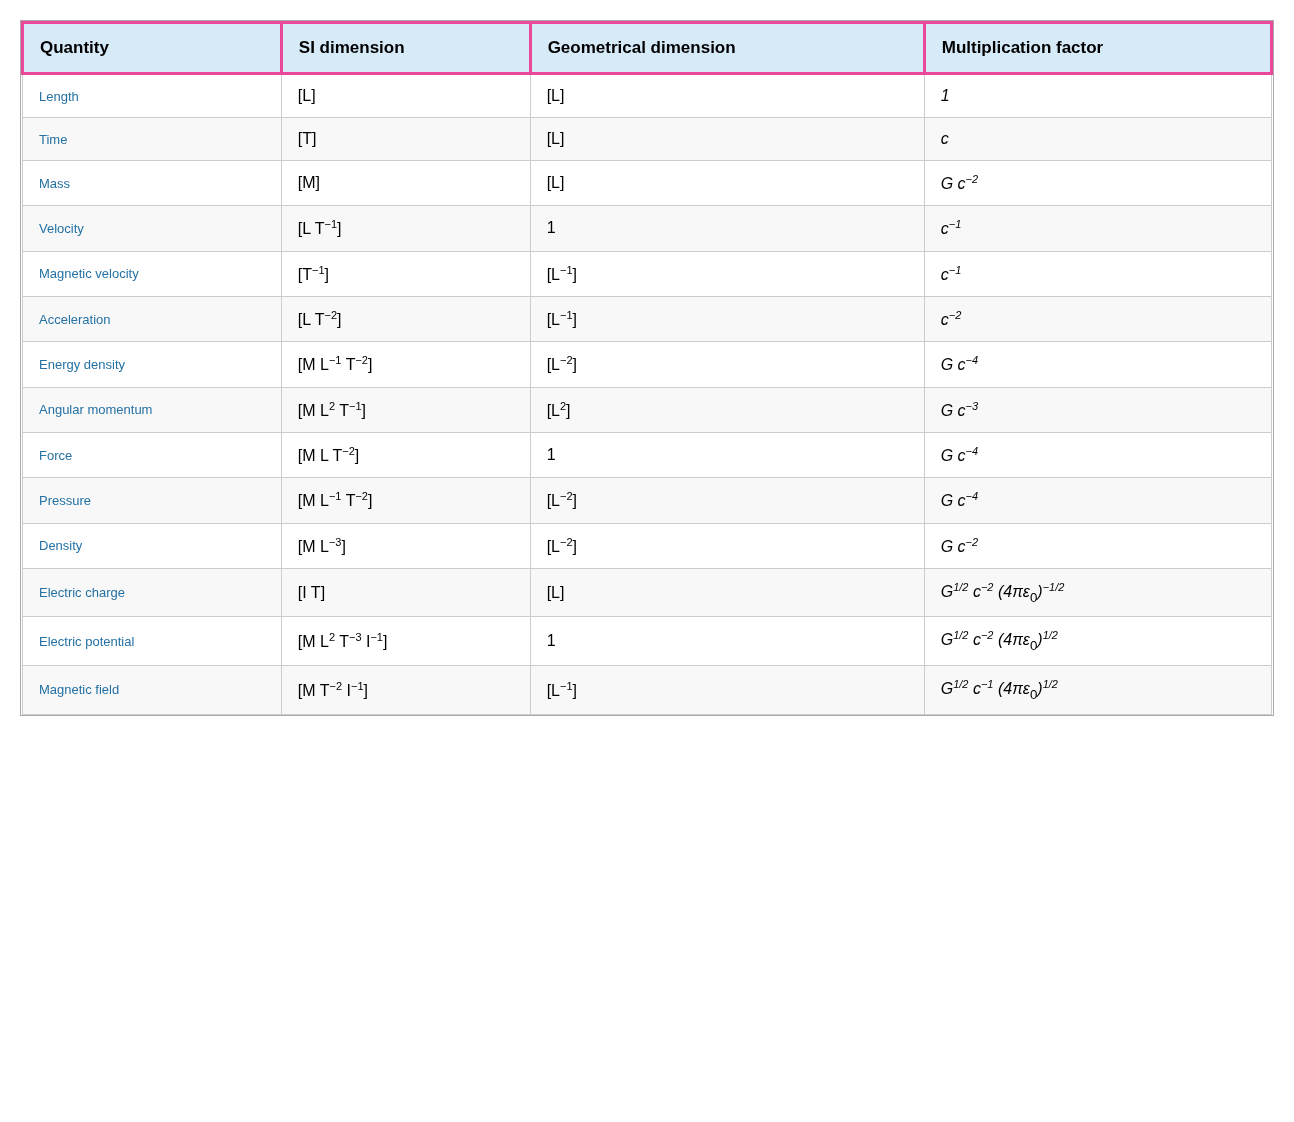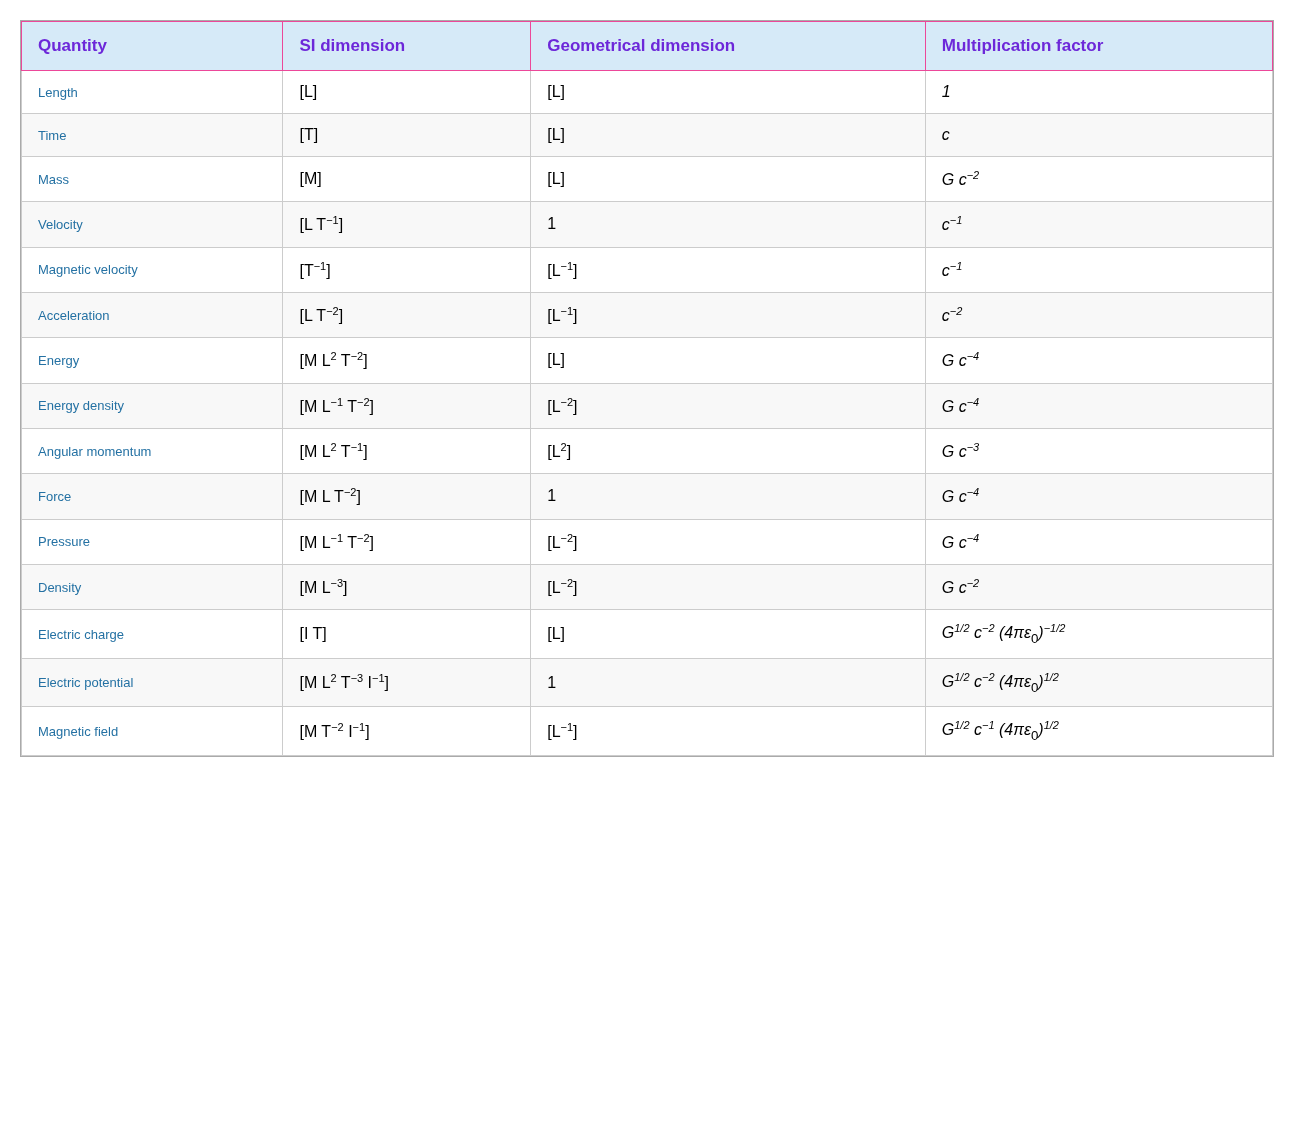--- a/index.html
+++ b/index.html
@@ -28,22 +28,22 @@
 
     thead tr {
       background: #d6eaf8;
     }
 
     thead th {
       padding: 14px 16px;
       text-align: left;
       font-weight: bold;
       font-size: 17px;
-      color: #6d28d9;
-      border: 1px solid #ec4899;
+      color: #000000;
+      border: 3px solid #ec4899;
     }
 
     tbody tr {
       background: #fff;
     }
 
     tbody tr:nth-child(even) {
       background: #f8f8f8;
     }
 
@@ -119,26 +119,20 @@
           <td class="geo-dim">[L<sup>−1</sup>]</td>
           <td class="mult-factor"><i>c</i><sup>−1</sup></td>
         </tr>
         <tr>
           <td class="quantity">Acceleration</td>
           <td class="si-dim">[L T<sup>−2</sup>]</td>
           <td class="geo-dim">[L<sup>−1</sup>]</td>
           <td class="mult-factor"><i>c</i><sup>−2</sup></td>
         </tr>
         <tr>
-          <td class="quantity">Energy</td>
-          <td class="si-dim">[M L<sup>2</sup> T<sup>−2</sup>]</td>
-          <td class="geo-dim">[L]</td>
-          <td class="mult-factor"><i>G c</i><sup>−4</sup></td>
-        </tr>
-        <tr>
           <td class="quantity">Energy density</td>
           <td class="si-dim">[M L<sup>−1</sup> T<sup>−2</sup>]</td>
           <td class="geo-dim">[L<sup>−2</sup>]</td>
           <td class="mult-factor"><i>G c</i><sup>−4</sup></td>
         </tr>
         <tr>
           <td class="quantity">Angular momentum</td>
           <td class="si-dim">[M L<sup>2</sup> T<sup>−1</sup>]</td>
           <td class="geo-dim">[L<sup>2</sup>]</td>
           <td class="mult-factor"><i>G c</i><sup>−3</sup></td>

